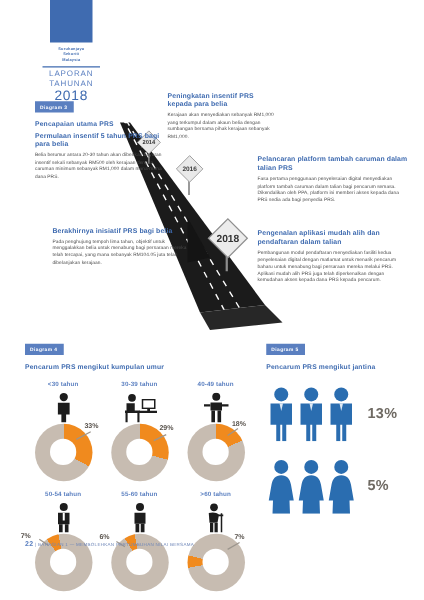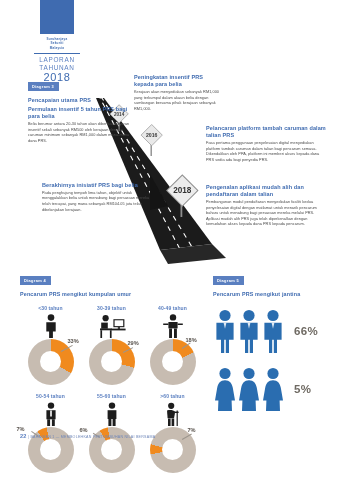--- a/index.html
+++ b/index.html
@@ -319,21 +319,21 @@
                 <path d="M3.4 13.8h17.2v17H16V44h-3.2V30.8h-1.6V44H8V30.8H3.4z"></path>
               </g>
             </g>
             <g fill="#ffffff" opacity=".85">
               <path d="M10.6 13.8h2.8l-1.4 6z"></path>
               <path d="M34.6 13.8h2.8l-1.4 6z"></path>
               <path d="M58.6 13.8h2.8l-1.4 6z"></path>
             </g>
           </svg>
         </div>
-        <div class="gender-pct">66%</div>
+        <div class="gender-pct">13%</div>
       </div>
 
       <div class="gender-row" style="margin-top:14px;">
         <div class="gender-figs">
           <svg width="72" height="44" viewBox="0 0 72 44">
             <g fill="#2A6DB0">
               <g>
                 <circle cx="12" cy="6.5" r="5.6"></circle>
                 <path d="M12 13.2c4.6 0 7 3 7.8 7.6L22 33.4h-3.4l.4 10.6H5l.4-10.6H2l2.2-12.6c.8-4.6 3.2-7.6 7.8-7.6z"></path>
               </g>

